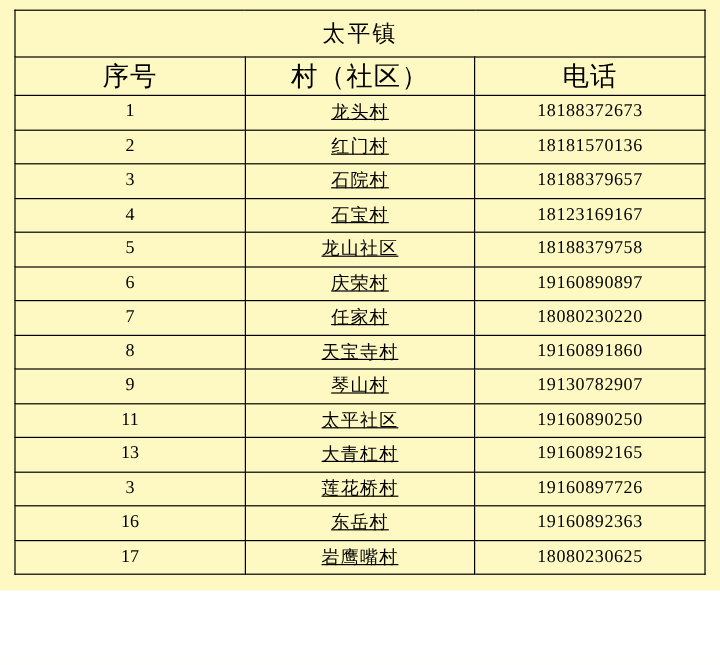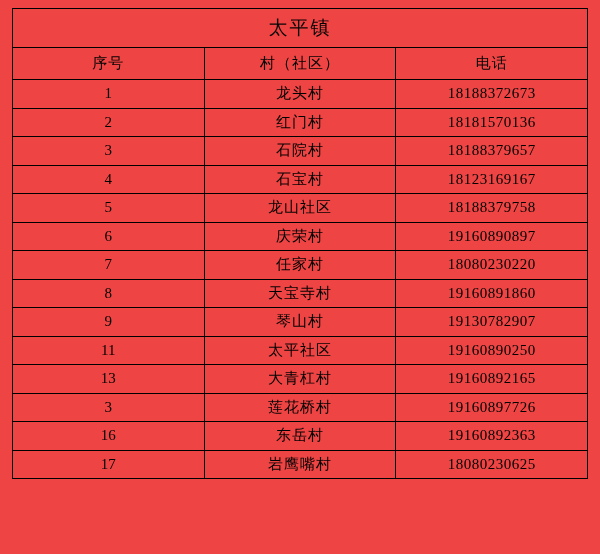--- a/index.html
+++ b/index.html
@@ -9,24 +9,24 @@
   }
   body {
     width: 600px;
     height: 554px;
     font-family: "Liberation Serif", "DejaVu Serif", serif;
     color: #000000;
     overflow: hidden;
   }
   .sheet {
     width: 600px;
-    height: 554px;
+    height: 492px;
     box-sizing: border-box;
     padding: 8px 12px 0 12px;
-    background: #ef4444;
+    background: #fef9c3;
   }
   table.contact-table {
     border-collapse: collapse;
     width: 576px;
     table-layout: fixed;
   }
   table.contact-table td,
   table.contact-table th {
     border: 1px solid #000000;
     text-align: center;
@@ -35,33 +35,33 @@
     font-weight: normal;
   }
   .title-cell {
     height: 38px;
     font-size: 19px;
     font-weight: bold;
     letter-spacing: 2px;
   }
   .header-cell {
     height: 31px;
-    font-size: 15px;
+    font-size: 22px;
     font-weight: bold;
     letter-spacing: 1px;
   }
   .body-cell {
     height: 27.5px;
     font-size: 15px;
   }
   .col-idx { width: 112px; }
   .col-village { width: 164px; }
   .col-phone { width: 300px; }
   .cell-idx { font-size: 15px; }
-  .cell-village { letter-spacing: 1px; }
+  .cell-village { letter-spacing: 1px; text-decoration: underline; }
   .cell-phone { letter-spacing: 0.5px; }
 </style>
 </head>
 <body>
 
 <div class="sheet">
   <table class="contact-table">
     <tbody>
       <tr>
         <td class="title-cell" colspan="3">太平镇</td>

